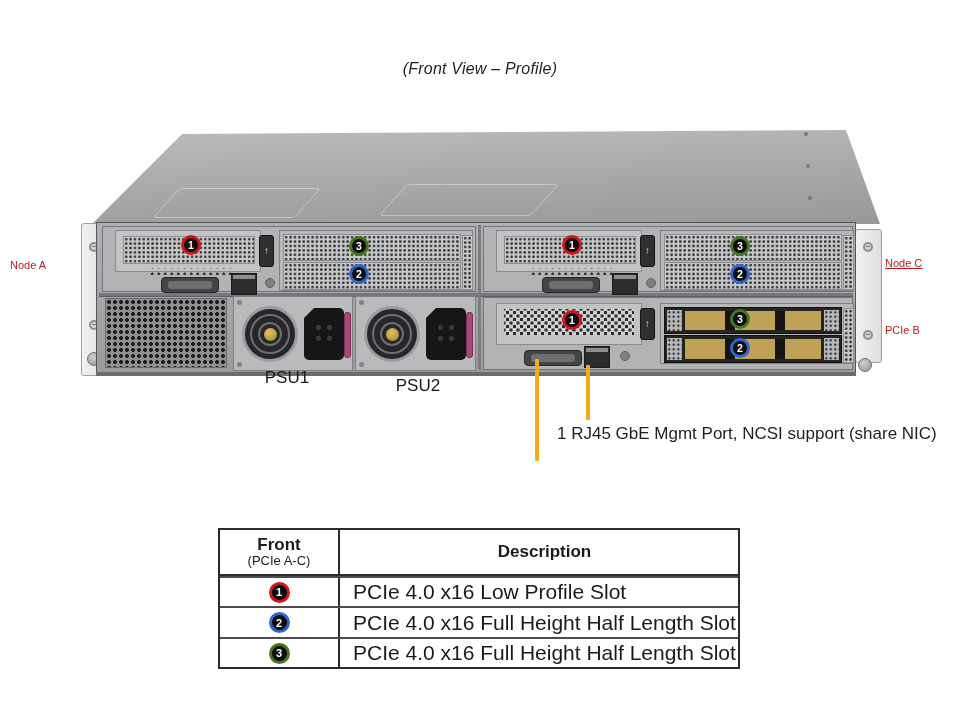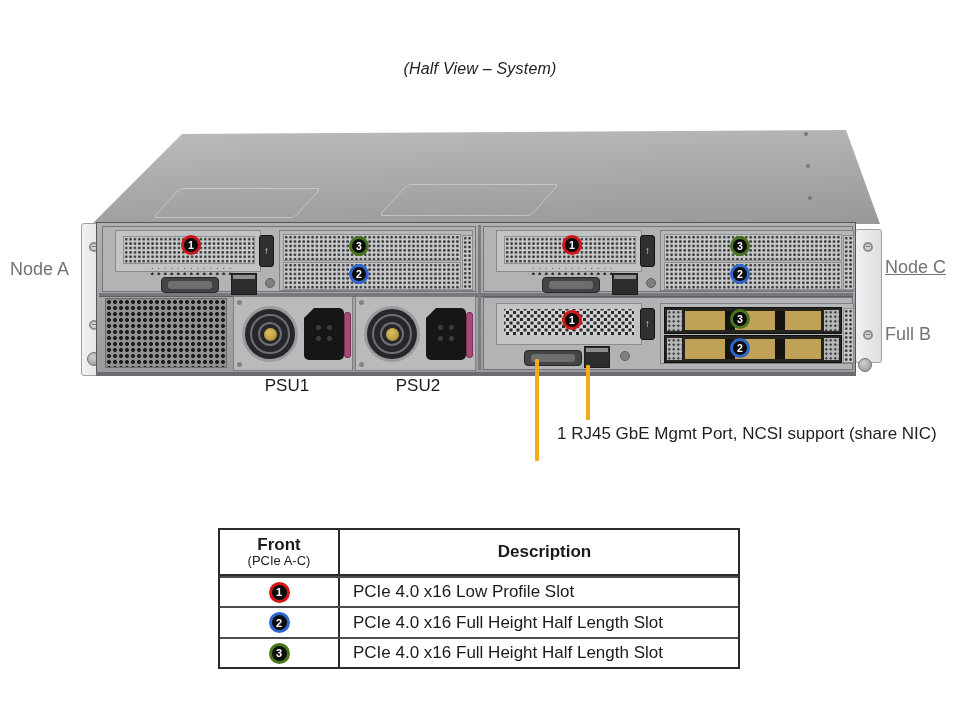--- a/index.html
+++ b/index.html
@@ -158,21 +158,21 @@
   }
   .socket::after{
     content:"";position:absolute;left:9px;top:14px;width:22px;height:24px;
     background:radial-gradient(circle,#3a3a3c 30%,transparent 31%);
     background-size:11px 11px;
   }
   .lever{position:absolute;left:110px;top:15px;width:7px;height:46px;background:#a84878;border-radius:3px;border:1px solid #7c2f56;box-sizing:border-box;}
   .psu-screw{position:absolute;width:5px;height:5px;border-radius:50%;background:#828386;}
 
   
-  .side-label{font-size:18px;color:#737373;white-space:nowrap;}
+  .side-label{font-size:11px;color:#b91c1c;white-space:nowrap;}
   .psu-label{font-size:17px;width:62px;text-align:center;}
 
   
   .callout-line{background:#f3ab1c;width:4px;border-radius:1px;}
   .line-kvm{left:535px;top:359px;height:102px;}
   .line-rj45{left:586px;top:365px;height:55px;}
   .callout-text{font-size:17px;color:#1f1f1f;white-space:nowrap;}
   .rj45-text{left:557px;top:424px;}
   .kvm-text{left:372px;top:466px;width:460px;text-align:center;line-height:20.5px;white-space:normal;}
 
@@ -190,26 +190,26 @@
   .th-slot .line2{font-size:13px;line-height:14px;}
   .th-desc{flex:1;display:flex;align-items:center;justify-content:center;font-weight:bold;font-size:17px;padding-left:11px;}
   .t-row{display:flex;border-top:2px solid #4c4c4e;}
   .t-row:first-of-type{border-top:none;}
   .row1{height:28px;} .row2{height:29px;} .row3{height:28px;}
   .td-slot{
     width:120px;border-right:2px solid #2b2b2d;box-sizing:border-box;
     display:flex;align-items:center;justify-content:center;
   }
   .td-slot .badge{position:static;width:15px;height:15px;font-size:11px;}
-  .td-desc{flex:1;display:flex;align-items:center;padding-left:13px;font-size:17px;}
+  .td-desc{flex:1;display:flex;align-items:center;padding-left:13px;font-size:21px;}
 </style>
 </head>
 <body>
 
-<div class="abs diagram-title">(Half View – System)</div>
+<div class="abs diagram-title">(Front View – Profile)</div>
 
 <div class="abs lid">
   <div class="lid-seam seam1"></div>
   <div class="lid-seam seam2"></div>
   <span class="lid-dot" style="left:716px;top:6px;"></span>
   <span class="lid-dot" style="left:718px;top:38px;"></span>
   <span class="lid-dot" style="left:720px;top:70px;"></span>
 </div>
 
 <div class="abs ear ear-left">
@@ -321,22 +321,22 @@
     <div class="lever"></div>
     <span class="psu-screw" style="left:3px;top:3px;"></span>
     <span class="psu-screw" style="left:3px;bottom:3px;"></span>
   </div>
 </div>
 
 <div class="abs base-strip"></div>
 
 <div class="abs side-label" style="left:10px;top:259px;">Node A</div>
 <div class="abs side-label" style="left:885px;top:257px;text-decoration:underline;">Node C</div>
-<div class="abs side-label" style="left:885px;top:324px;">Full B</div>
-<div class="abs psu-label" style="left:256px;top:376px;">PSU1</div>
+<div class="abs side-label" style="left:885px;top:324px;">PCIe B</div>
+<div class="abs psu-label" style="left:256px;top:368px;">PSU1</div>
 <div class="abs psu-label" style="left:387px;top:376px;">PSU2</div>
 
 <div class="abs callout-line line-kvm"></div>
 <div class="abs callout-line line-rj45"></div>
 <div class="abs callout-text rj45-text">1 RJ45 GbE Mgmt Port, NCSI support (share NIC)</div>
 <div class="abs callout-text kvm-text">
 </div>
 
 <div class="abs slot-table">
   <div class="t-header">

